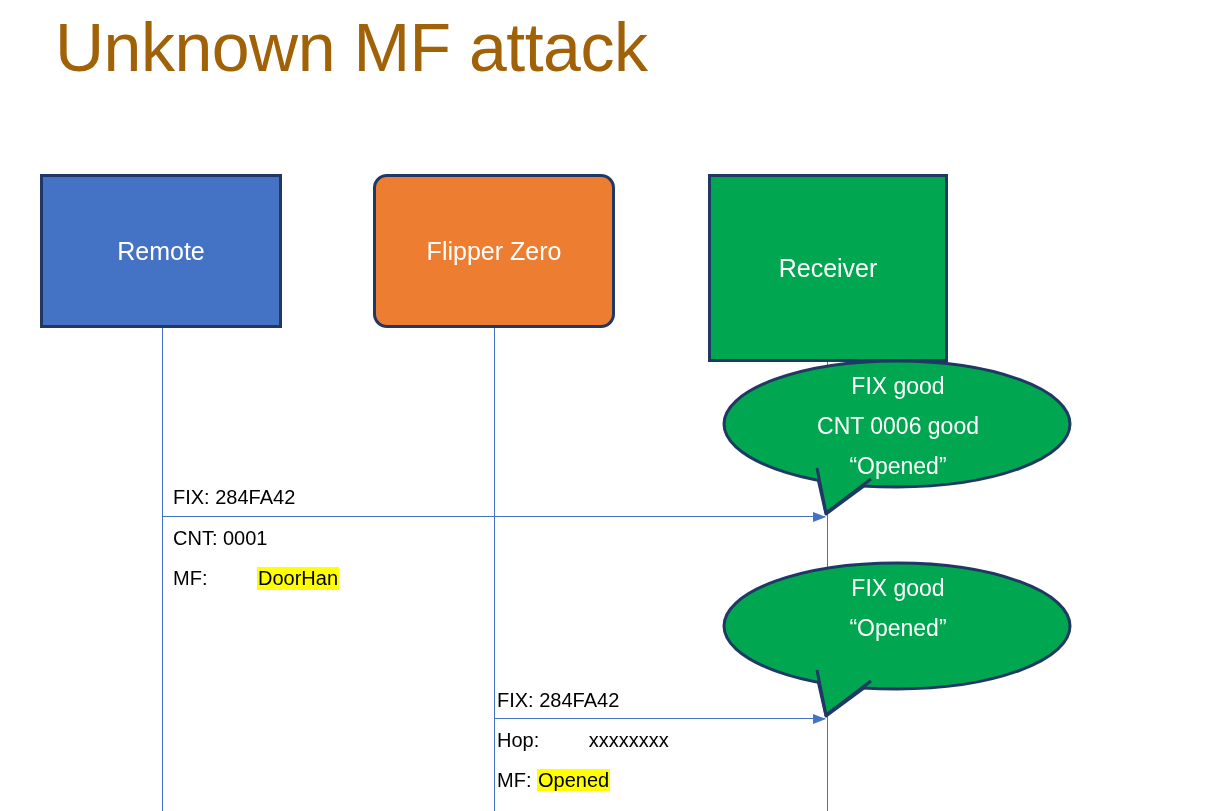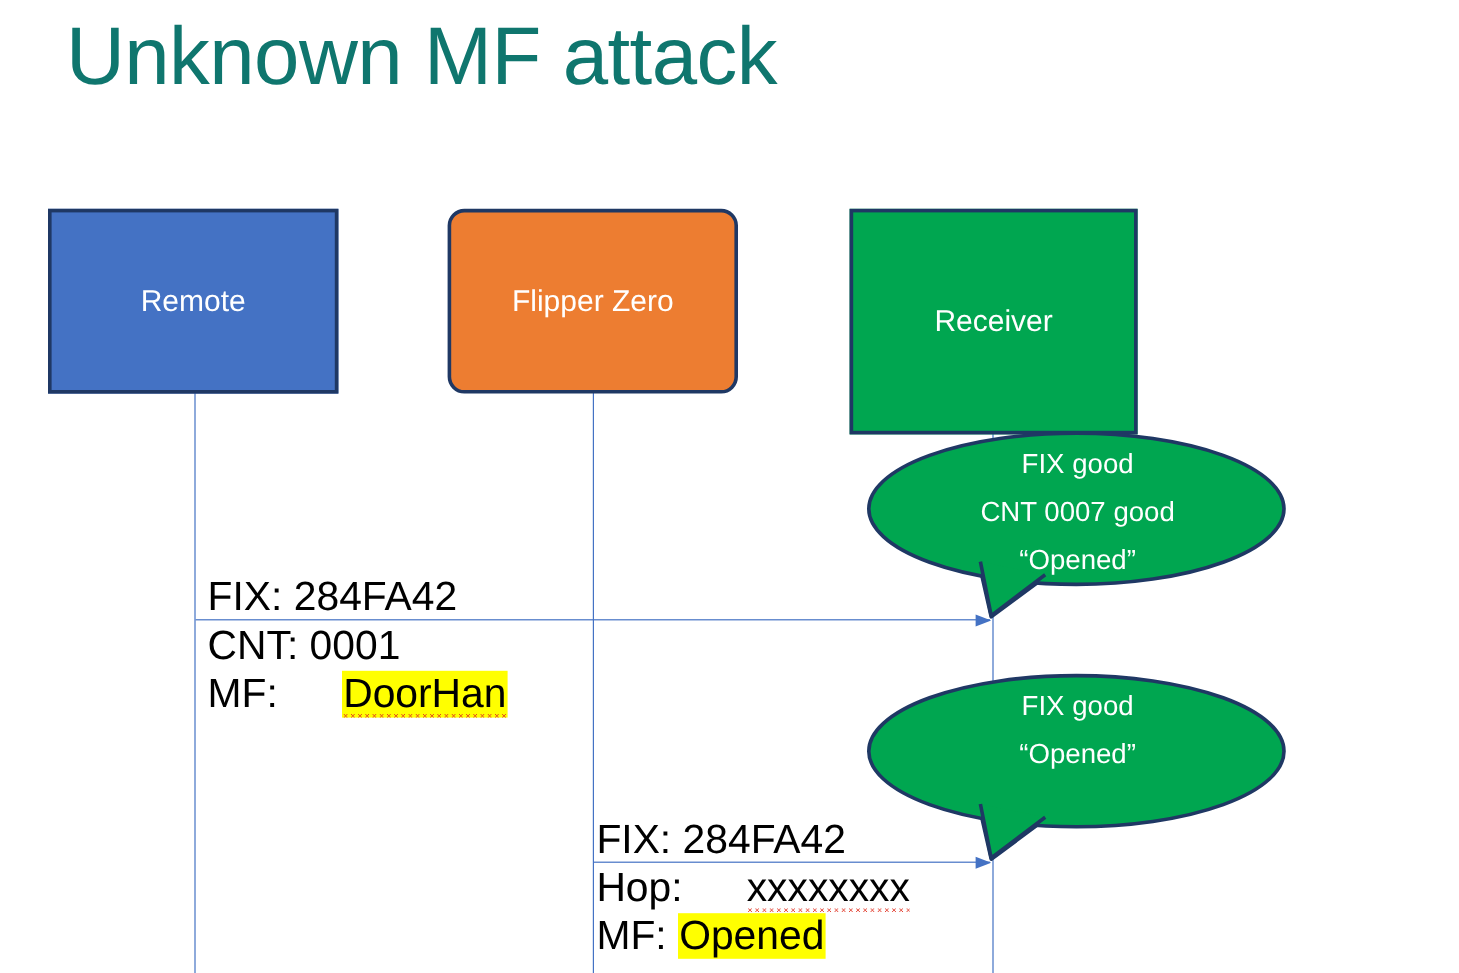--- a/index.html
+++ b/index.html
@@ -27,21 +27,21 @@
 
   
   .slide-title {
     position: absolute;
     left: 55px;
     top: 4px;
     width: 1100px;
     font-size: 68px;
     line-height: 86px;
     font-weight: 300;
-    color: #0f766e;
+    color: #a16207;
     letter-spacing: -0.5px;
     white-space: nowrap;
   }
 
   
   .lifeline {
     position: absolute;
     width: 0;
     border-left: 1.6px solid #4472C4;
     z-index: 1;
@@ -82,21 +82,21 @@
     height: 0;
     border-top: 5.5px solid transparent;
     border-bottom: 5.5px solid transparent;
     border-left: 13px solid #4472C4;
   }
 
   
   .msg-text {
     position: absolute;
     z-index: 6;
-    font-size: 34px;
+    font-size: 20px;
     line-height: 40px;
     color: #000000;
     white-space: nowrap;
   }
   .msg-line { display: block; }
 
   .hl {
     background: #FFFF00;
     padding: 0 1px;
   }
@@ -165,21 +165,21 @@
   </div>
 
   <div class="callout" style="left:722px; top:358px; width:352px; height:162px;">
     <svg width="352" height="162" viewBox="0 0 352 162" aria-hidden="true">
       <path d="M 94 112 L 104 156 L 150 122 Z" fill="#00A650" stroke="#1F3864" stroke-width="3" stroke-linejoin="round"></path>
       <ellipse cx="175" cy="66" rx="173" ry="63" fill="#00A650" stroke="#1F3864" stroke-width="3"></ellipse>
       <path d="M 95 110 L 104 155 L 149 121" fill="#00A650" stroke="#1F3864" stroke-width="3" stroke-linejoin="round"></path>
     </svg>
     <div class="callout-text" style="top:8px;">
       <span class="callout-line">FIX good</span>
-      <span class="callout-line">CNT 0007 good</span>
+      <span class="callout-line">CNT 0006 good</span>
       <span class="callout-line">“Opened”</span>
     </div>
   </div>
 
   <div class="msg-arrow" style="left:495px; top:718px; width:330px;"></div>
 
   <div class="msg-text" style="left:497px; top:680px;">
     <span class="msg-line"><span>FIX: </span><span>284FA42</span></span>
   </div>
 

